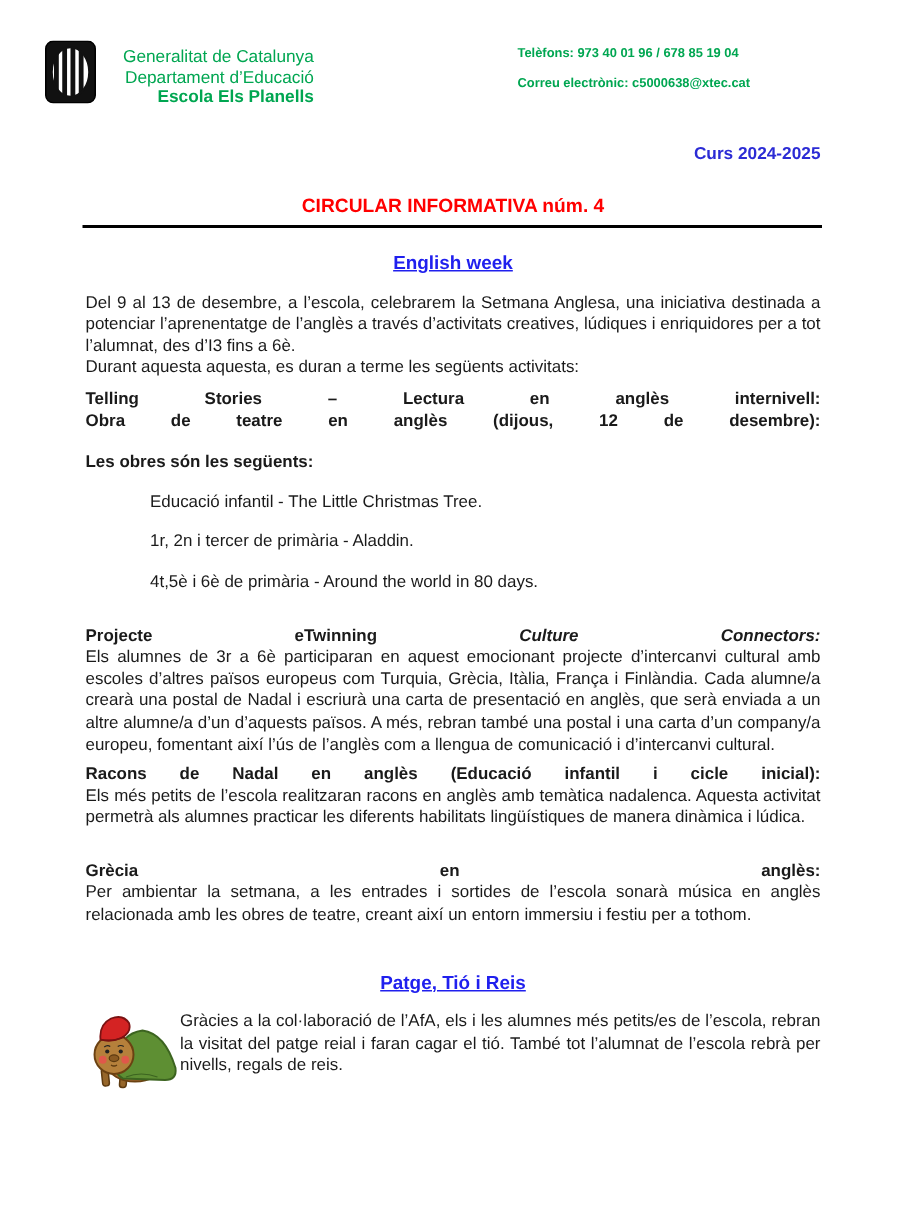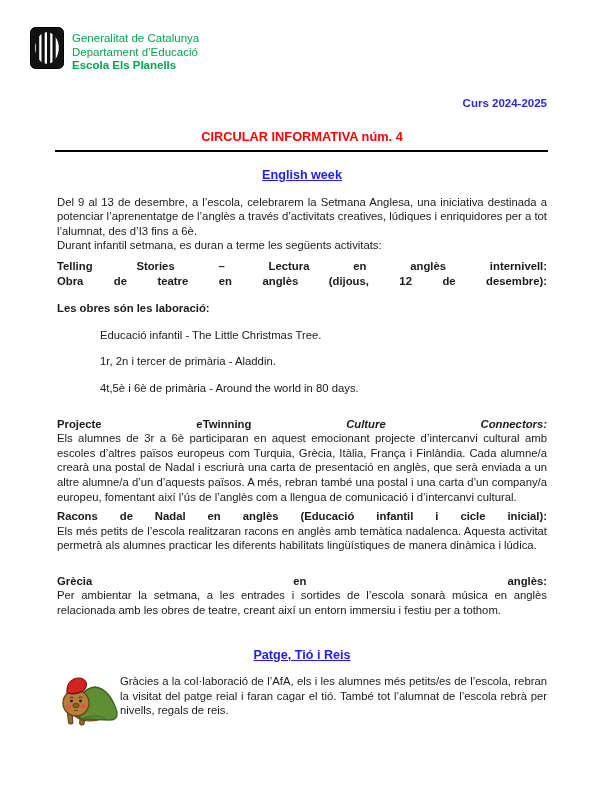--- a/index.html
+++ b/index.html
@@ -6,21 +6,21 @@
   .page {
     position:relative; width:602px; height:810px; margin:0 auto;
     background:#ffffff; overflow:hidden;
     font-family:"Liberation Sans","DejaVu Sans",sans-serif;
     color:#1a1a1a; -webkit-font-smoothing:antialiased;
   }
 
   
   .brand { position:absolute; left:30px; top:27px; display:flex; }
   .brand-logo { width:34px; height:42px; flex:none; }
-  .brand-text { margin-left:8px; padding-top:5px; color:#00a651; font-size:11.5px; line-height:13.6px; }
+  .brand-text { margin-left:18px; padding-top:5px; color:#00a651; font-size:11.5px; line-height:13.6px;text-align:right; }
   .brand-text .org { font-weight:400; }
   .brand-text .school { font-weight:700; }
 
   .contact { position:absolute; left:345px; top:25px; color:#00a651; font-weight:700; font-size:8.6px; line-height:20px; }
 
   .curs { position:absolute; left:57px; width:490px; top:97px; text-align:right; color:#2b2bd5; font-weight:700; font-size:11.5px; }
 
   .doc-title { position:absolute; left:57px; width:490px; top:129px; text-align:center; color:#ff0000; font-weight:700; font-size:12.8px; }
   .title-rule { position:absolute; left:55px; top:150px; width:493px; height:0; border-top:2px solid #000; }
 
@@ -65,40 +65,44 @@
       </g>
       <ellipse cx="17" cy="21" rx="12.5" ry="16.5" fill="none" stroke="#111" stroke-width="1.4"></ellipse>
     </svg>
     <div class="brand-text">
       <div class="org">Generalitat de Catalunya</div>
       <div class="org">Departament d’Educació</div>
       <div class="school">Escola Els Planells</div>
     </div>
   </div>
 
+  <div class="contact">
+    <div>Telèfons: 973 40 01 96  /  678 85 19 04</div>
+    <div>Correu electrònic: c5000638@xtec.cat</div>
+  </div>
 
   <div class="curs">Curs 2024-2025</div>
 
   <div class="doc-title">CIRCULAR INFORMATIVA núm. 4</div>
   <div class="title-rule"></div>
 
   <div class="content">
 
     <div class="h-link">English week</div>
 
     <p class="body">Del 9 al 13 de desembre, a l’escola, celebrarem la Setmana Anglesa, una iniciativa destinada a potenciar l’aprenentatge de l’anglès a través d’activitats creatives, lúdiques i enriquidores per a tot l’alumnat, des d’I3 fins a 6è.</p>
 
-    <p class="body mt13">Durant infantil setmana, es duran a terme les següents activitats:</p>
+    <p class="body mt13">Durant aquesta aquesta, es duran a terme les següents activitats:</p>
 
     <div class="mt6">
       <div class="spread">Telling Stories – Lectura en anglès internivell:</div>
       <div class="spread">Obra de teatre en anglès (dijous, 12 de desembre):</div>
     </div>
 
-    <div class="plays-heading">Les obres són les laboració:</div>
+    <div class="plays-heading">Les obres són les següents:</div>
     <div class="play-item">Educació infantil - The Little Christmas Tree.</div>
     <div class="play-item">1r, 2n i tercer de primària - Aladdin.</div>
     <div class="play-item">4t,5è i 6è  de primària - Around the world in 80 days.</div>
 
     <div class="mt8">
       <div class="spread"><b>Projecte eTwinning</b> <b><i>Culture Connectors:</i></b></div>
       <p class="body">Els alumnes de 3r a 6è participaran en aquest emocionant projecte d’intercanvi cultural amb escoles d’altres països europeus com Turquia, Grècia, Itàlia, França i Finlàndia. Cada alumne/a crearà una postal de Nadal i escriurà una carta de presentació en anglès, que serà enviada a un altre alumne/a d’un d’aquests països. A més, rebran també una postal i una carta d’un company/a europeu, fomentant així l’ús de l’anglès com a llengua de comunicació i d’intercanvi cultural.</p>
     </div>
 
     <div class="mt5">

